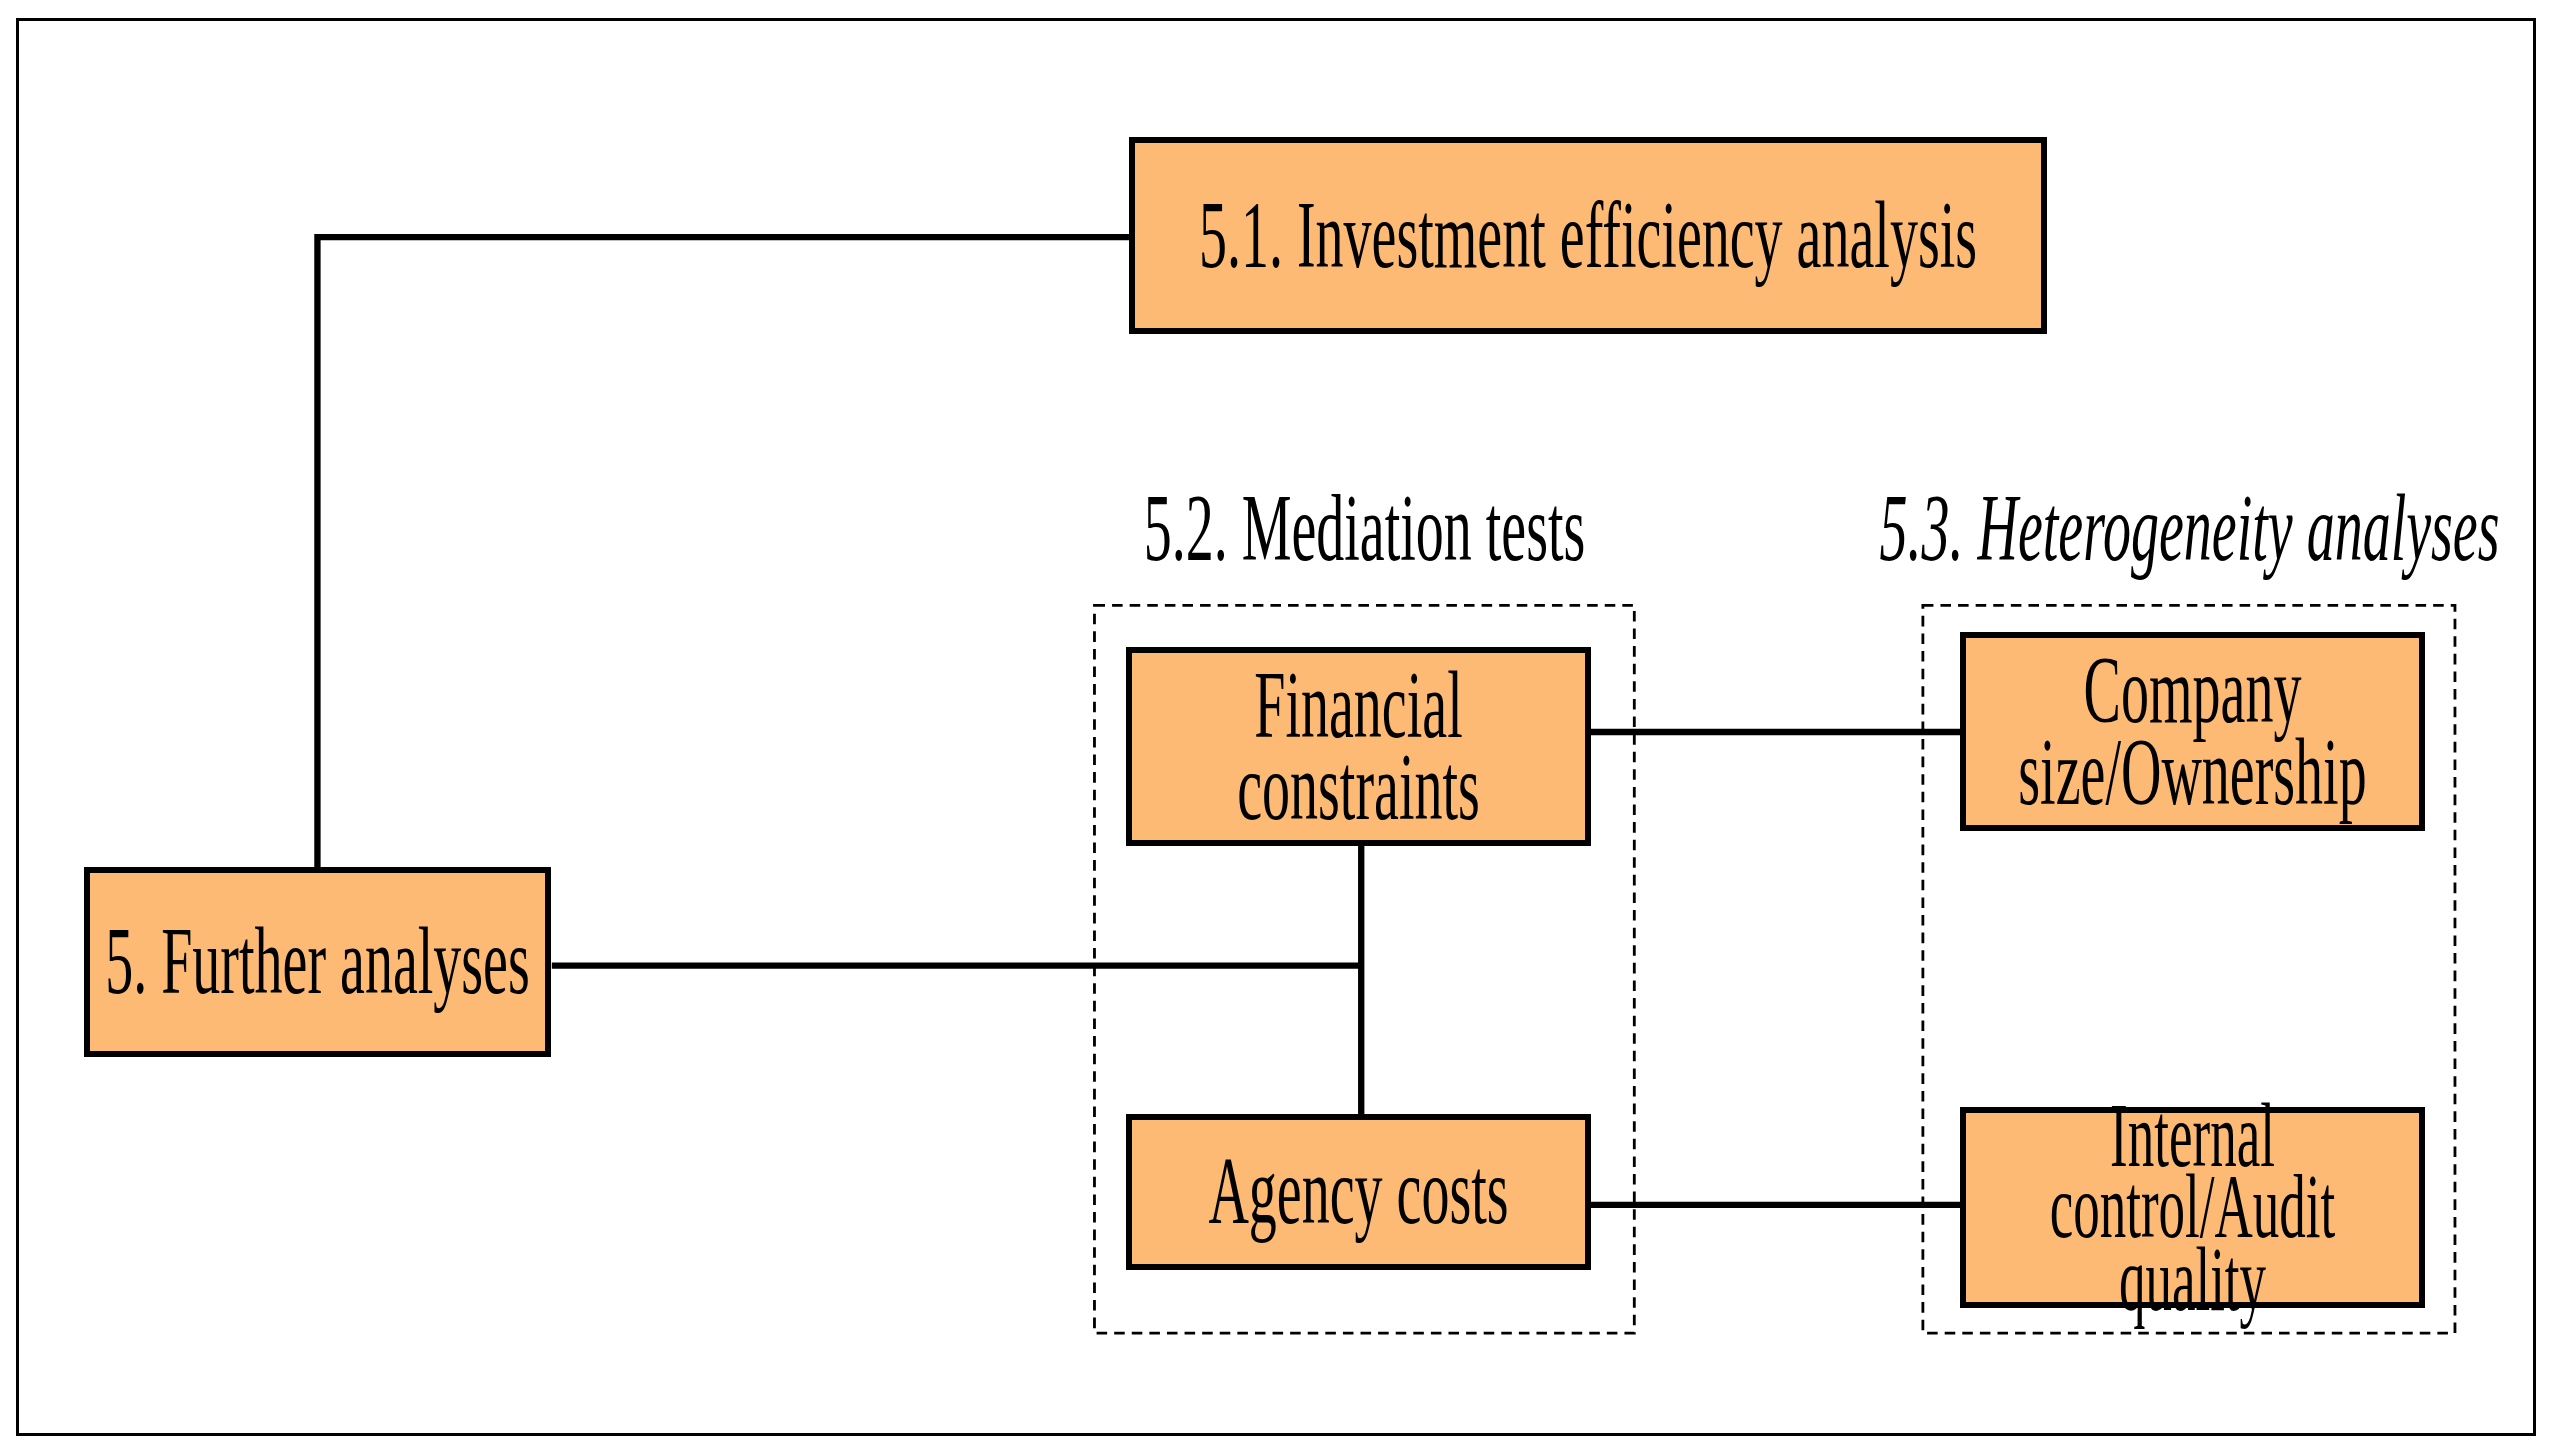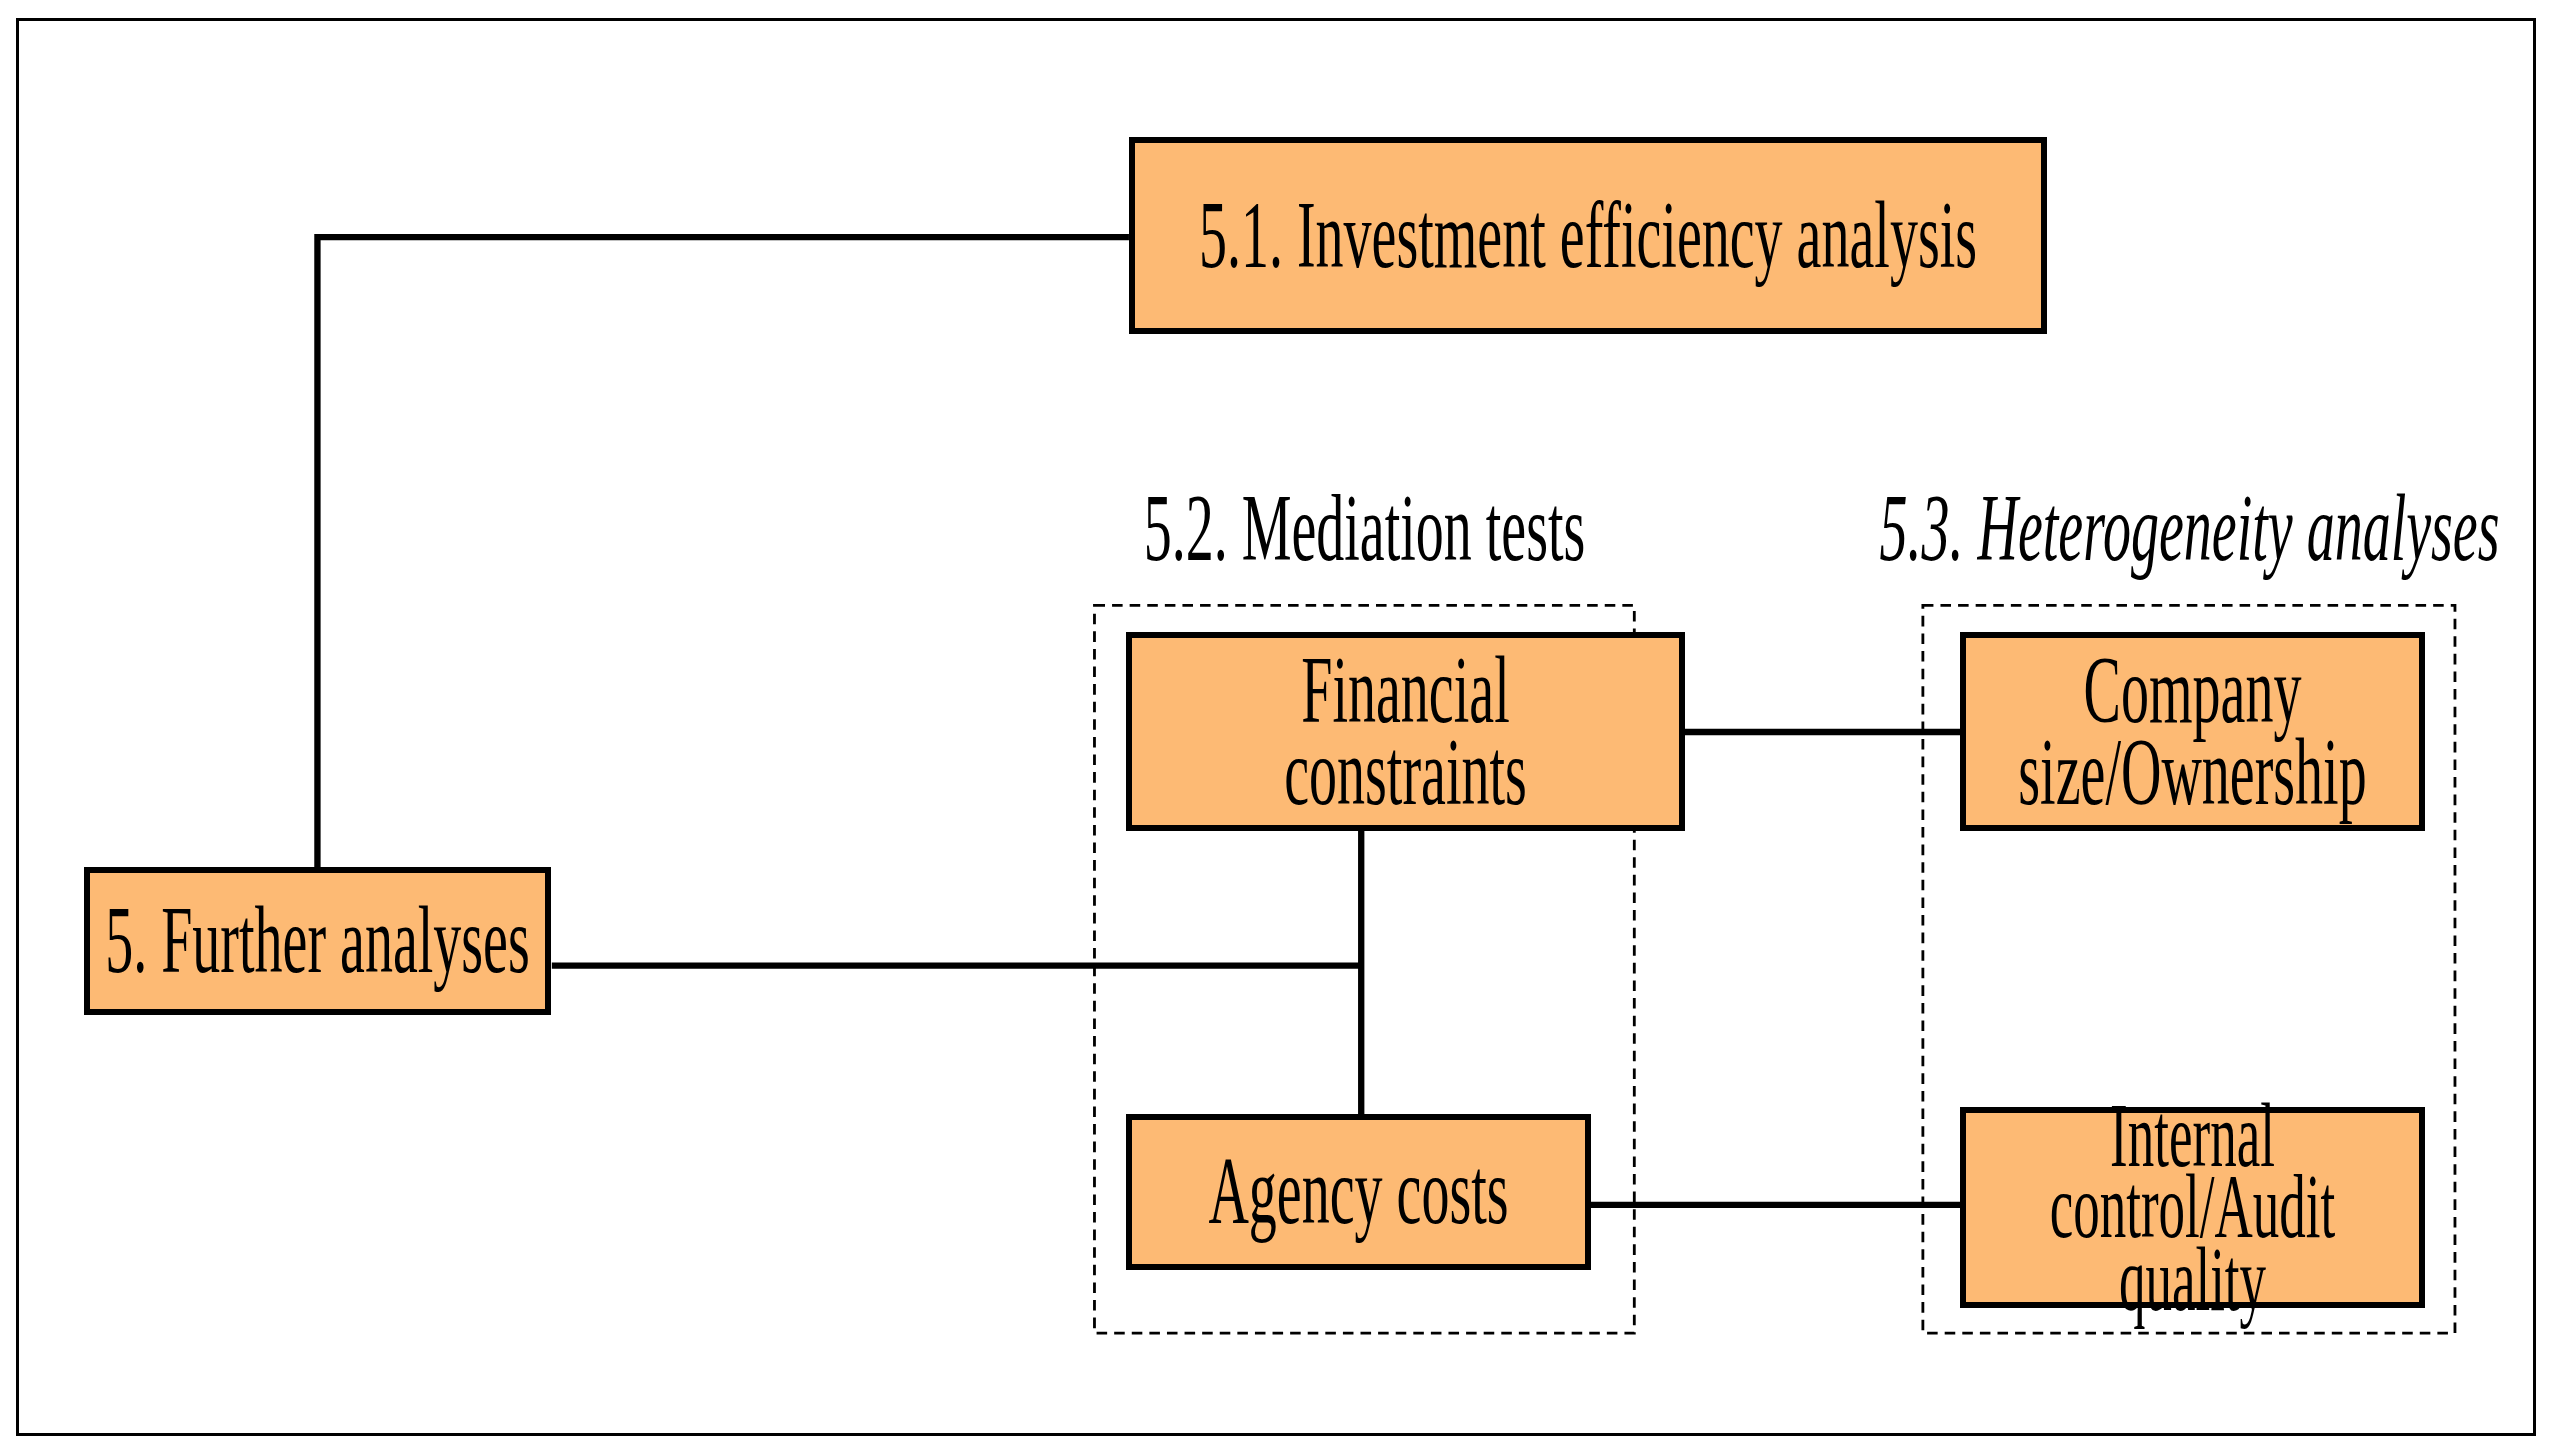--- a/index.html
+++ b/index.html
@@ -65,22 +65,22 @@
   .group-label span {
     display: inline-block;
     font-size: 56px;
     white-space: nowrap;
     transform: scaleY(1.7);
     transform-origin: center;
   }
 
   
   .node--investment { left: 1129px; top: 137px;  width: 918px; height: 197px; }
-  .node--further    { left: 84px;  top: 867px; width: 467px;  height: 148px; }
-  .node--financial  { left: 1126px; top: 632px;  width: 559px;  height: 199px; }
+  .node--further    { left: 84px;  top: 867px; width: 467px;  height: 190px; }
+  .node--financial  { left: 1126px; top: 647px;  width: 465px;  height: 199px; }
   .node--agency     { left: 1126px; top: 1114px; width: 465px;  height: 156px; }
   .node--company    { left: 1960px; top: 632px;  width: 465px;  height: 199px; text-align: center; }
   .node--internal   { left: 1960px; top: 1107px; width: 465px;  height: 201px; }
 
   .group-label--mediation     { left: 1093px; top: 460px; width: 543px; }
   .group-label--heterogeneity { left: 1901px; top: 460px; width: 577px; font-style: italic; }
 </style>
 </head>
 <body>
 

